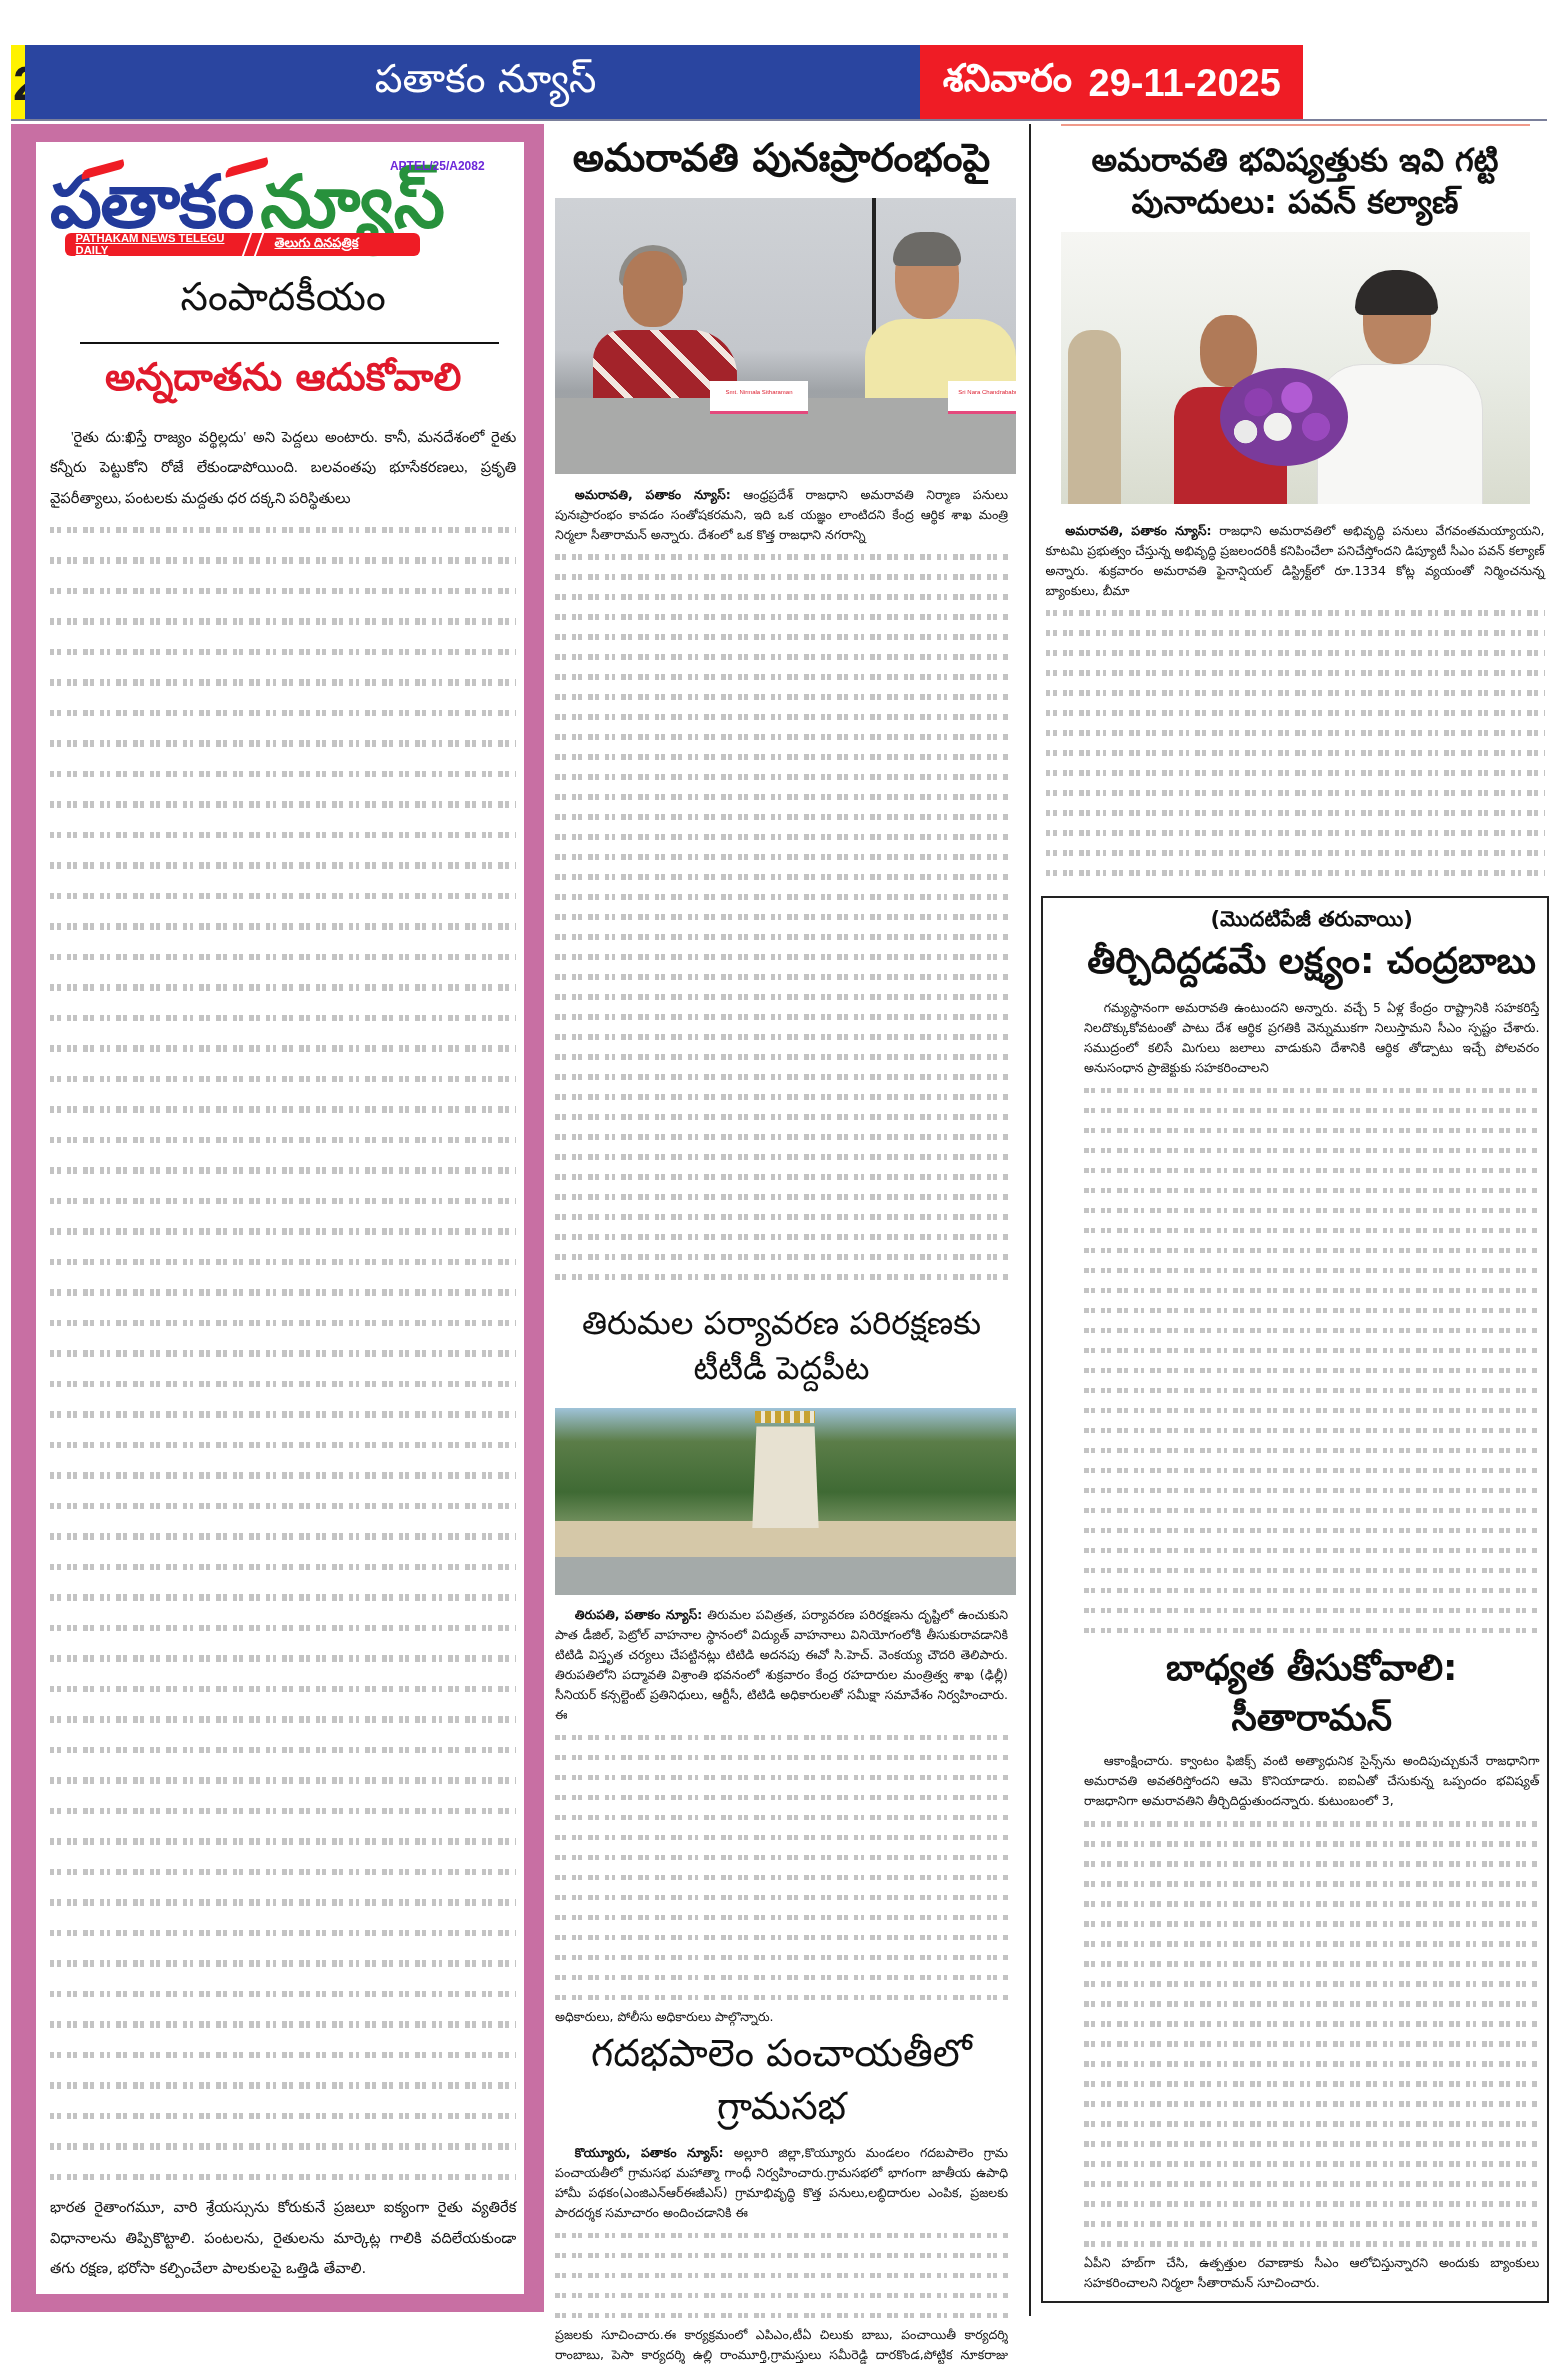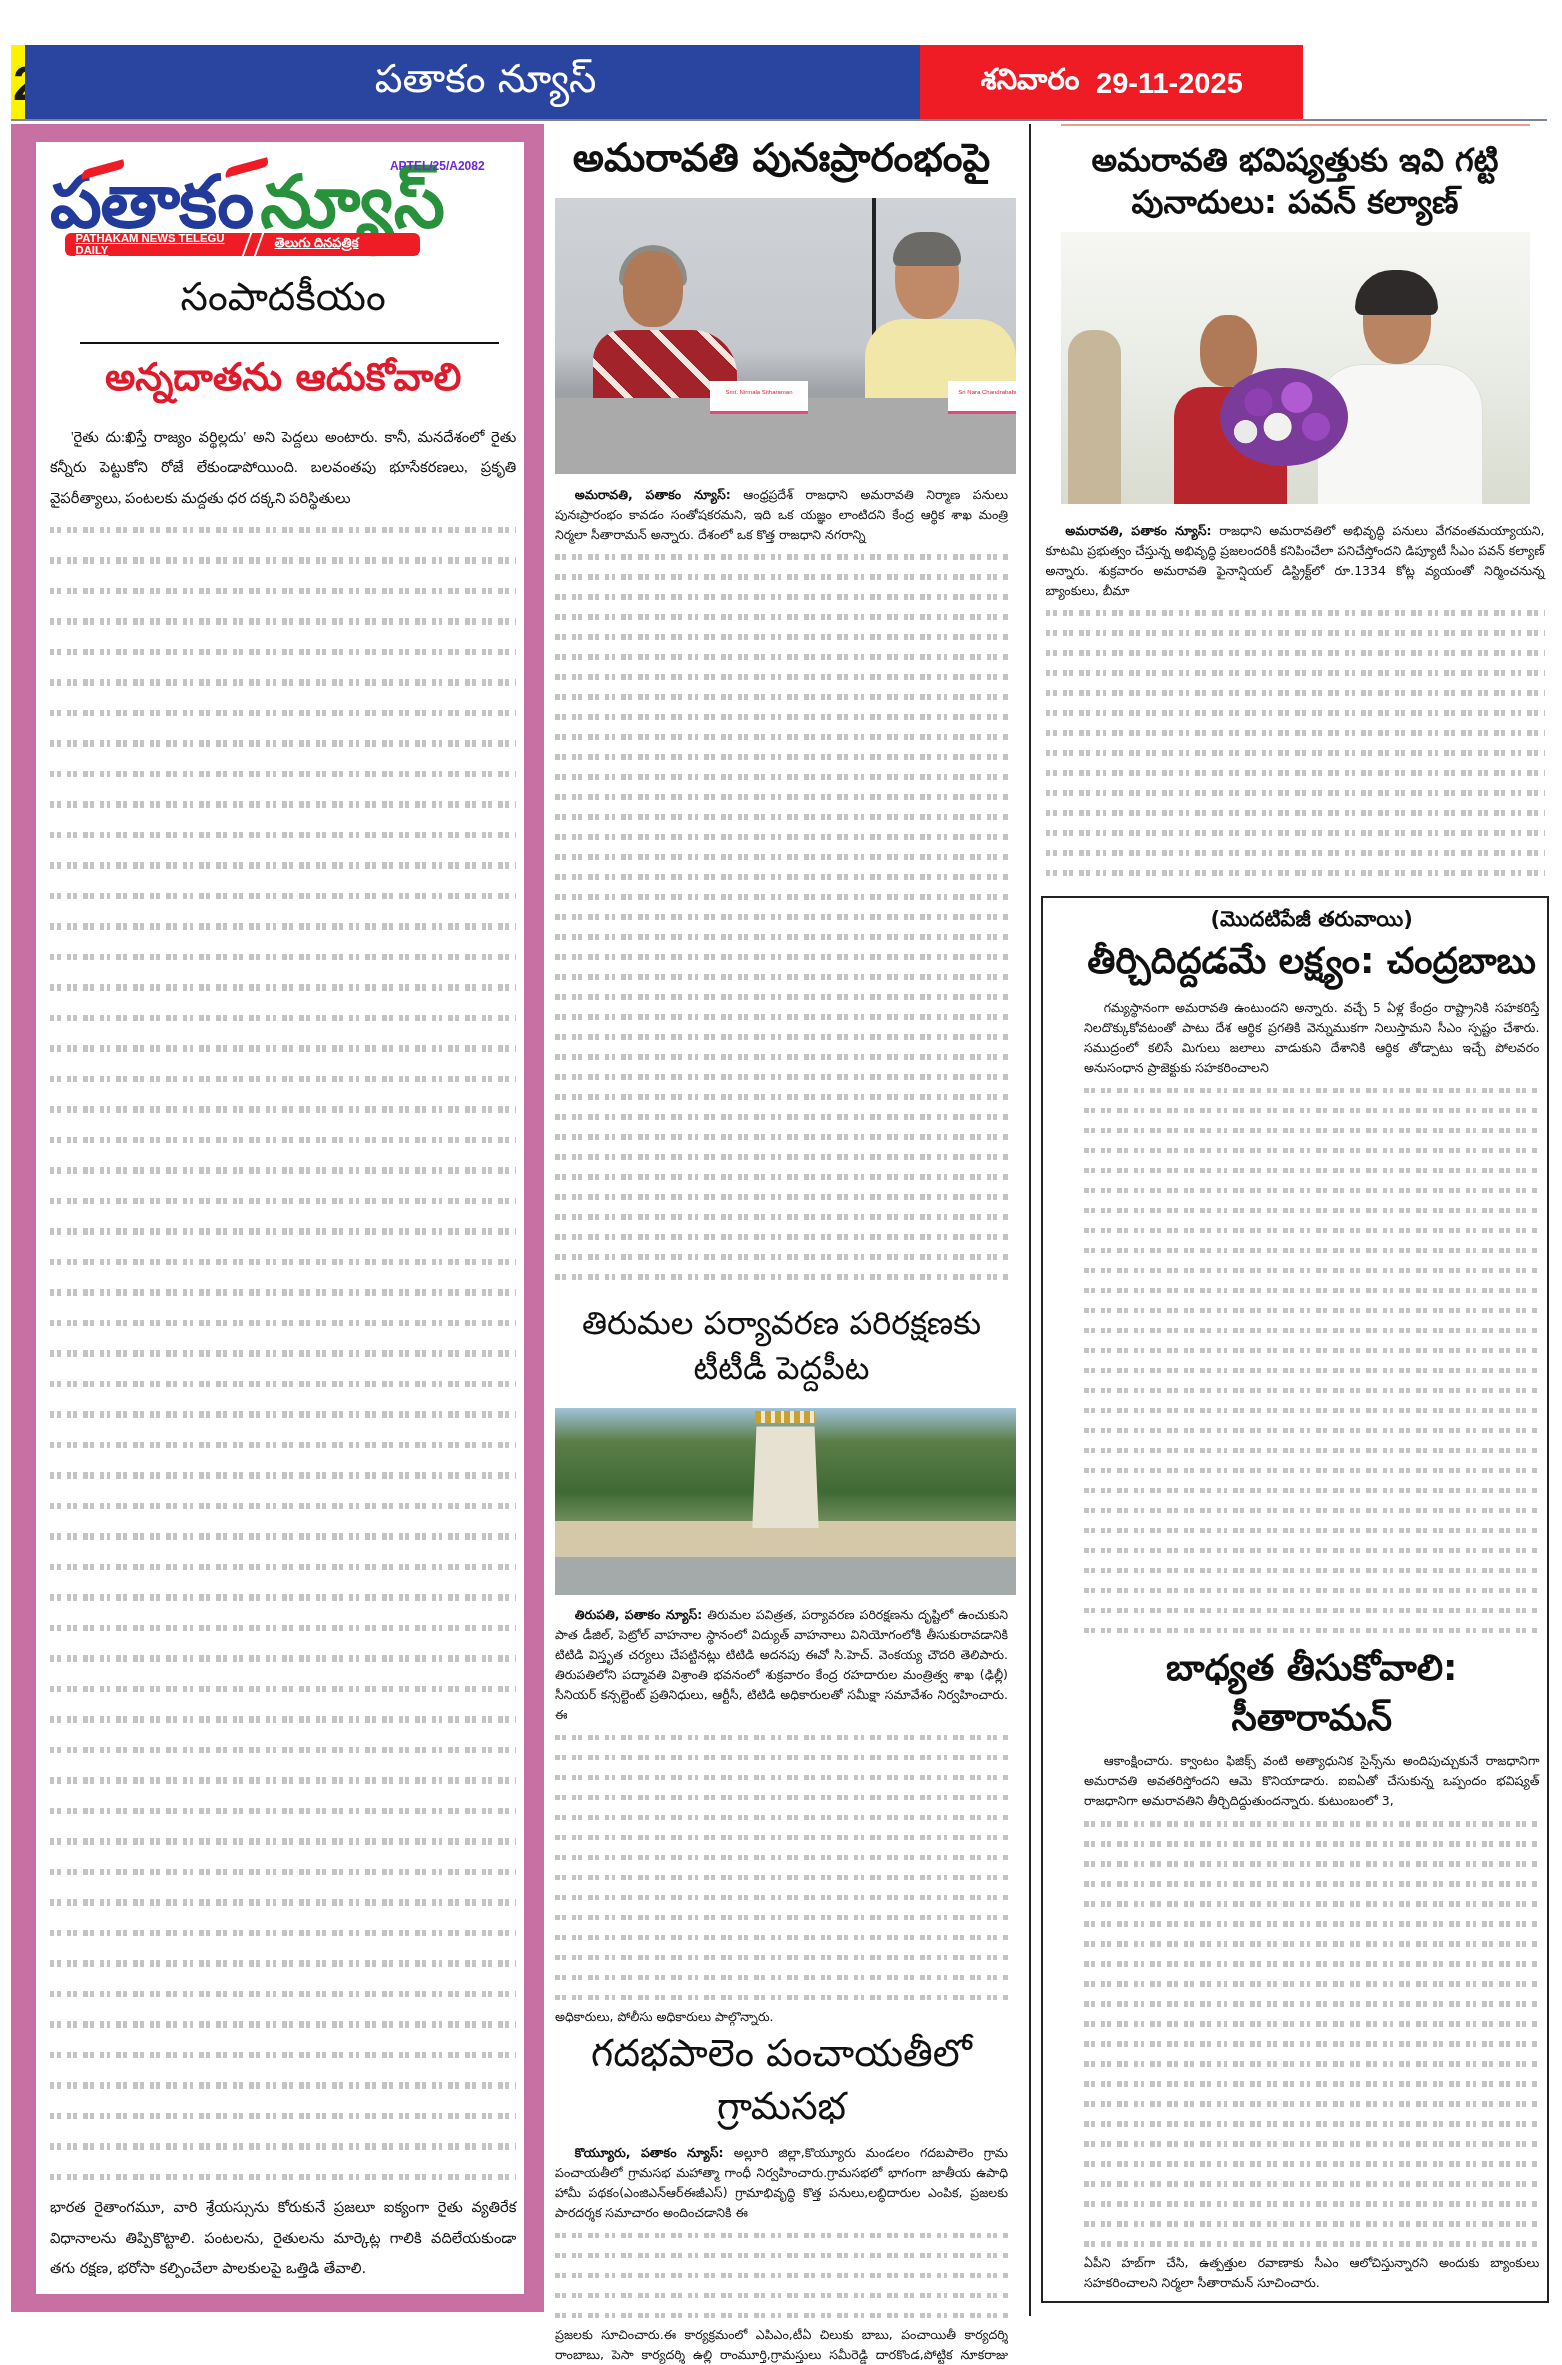--- a/index.html
+++ b/index.html
@@ -8,21 +8,21 @@
 
   
   .masthead { position: absolute; left: 11.3px; top: 45px; width: 1292px; height: 76px; display: flex; }
   .page-no { width: 13px; background: #fff200; display: flex; align-items: center; justify-content: center;
              font-family: "Liberation Sans", sans-serif; font-weight: bold; font-size: 48px; color: #1a1a1a; width: 13px; overflow: visible; }
   .page-no span { margin-left: 16.6px; }
   .page-no { width: 13.6px; }
   .mast-center { flex: 1; background: #2a45a0; display: flex; align-items: center; justify-content: center;
                  color: #fff; font-size: 39px; font-family: "DejaVu Sans", sans-serif; }
   .mast-date { width: 383px; background: #ef1c25; display: flex; align-items: center; justify-content: center;
-               color: #fff; font-size: 29px; font-weight: bold; font-family: "Liberation Sans", sans-serif; }
+               color: #fff; font-size: 38px; font-weight: bold; font-family: "Liberation Sans", sans-serif; }
   .mast-under { position: absolute; left: 11.3px; top: 119px; width: 1536px; height: 2.3px; background: #7a7f9a; }
 
   
   .col { position: absolute; top: 124px; }
   .col-left { left: 11.3px; width: 533px; height: 2188px; background: #c86fa3; padding: 18px 20.4px 18px 25px; }
   .col-left-inner { background: #ffffff; width: 100%; height: 100%; padding: 7.6px 7.6px 15px 13.6px; }
   .col-mid { left: 555px; width: 476px; height: 2192px; border-right: 2.3px solid #222; padding-right: 21px; }
   .col-right { left: 1041px; width: 508px; height: 2192px; }
 
   

